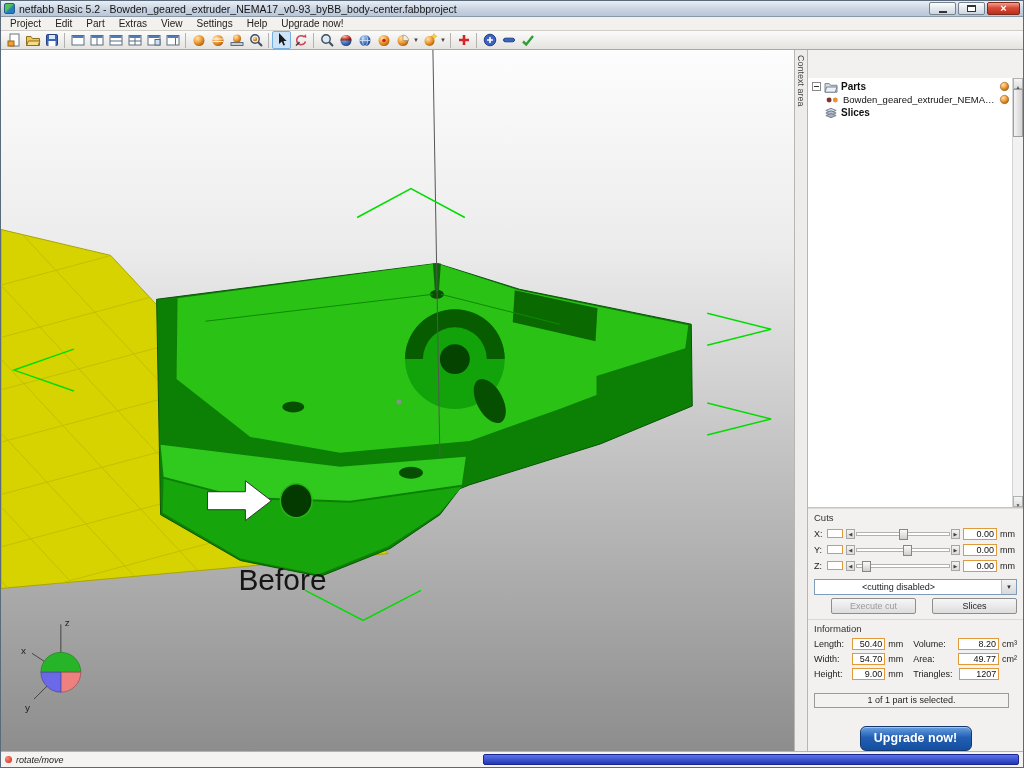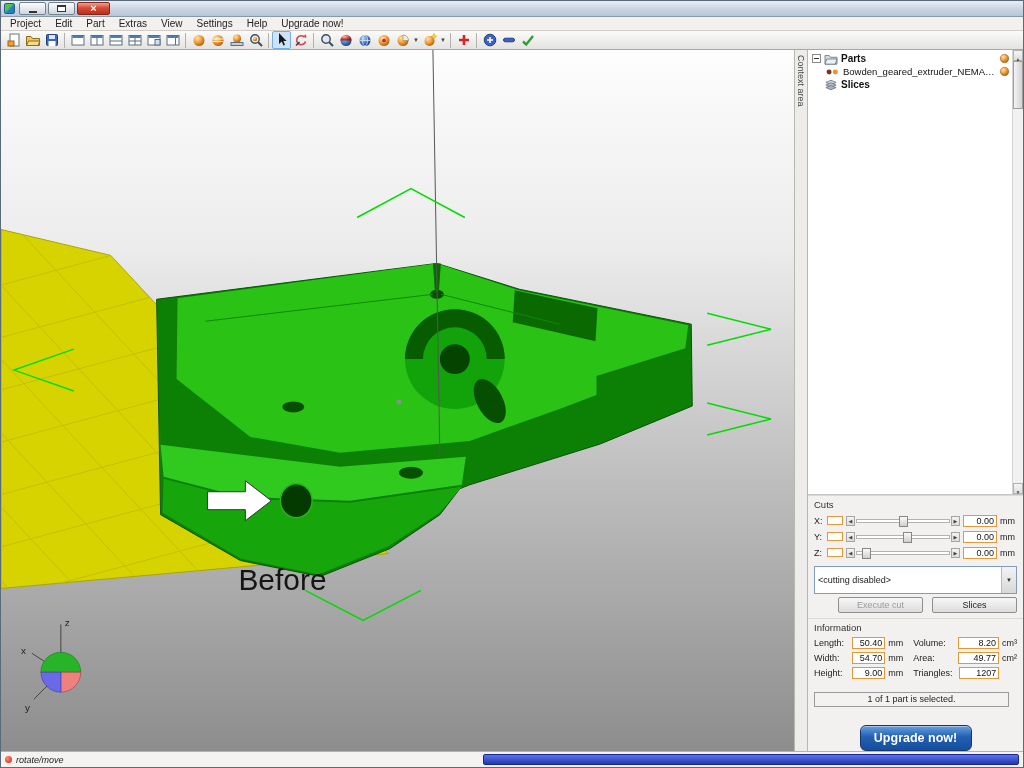--- a/index.html
+++ b/index.html
@@ -41,21 +41,21 @@
     background: linear-gradient(180deg, #fdfdfd 0%, #ececec 28%, #bdbdbd 62%, #8d8d8d 100%); }
   .vp-svg { position: absolute; inset: 0; width: 100%; height: 100%; }
   .vp-svg text { font-family: "Liberation Sans", "DejaVu Sans", sans-serif; }
 
   .context-strip { width: 14px; background: #edecea; border-left: 1px solid #b8b6b2; border-right: 1px solid #b8b6b2; }
   .strip-label { writing-mode: vertical-rl; font-size: 9px; color: #444; padding-top: 5px; display: block; margin: 0 auto; }
 
   .panel { width: 215px; display: flex; flex-direction: column; background: #f2f1ef; overflow: hidden; }
 
   
-  .tree-box { height: 460px; background: #fff; border-bottom: 1px solid #c6c4c0; display: flex; }
+  .tree-box { height: 460px; background: #fff; border-bottom: 1px solid #c6c4c0; display: flex; margin-top: 28px; }
   .tree-rows { flex: 1; padding-top: 2px; overflow: hidden; }
   .trow { display: flex; align-items: center; height: 13px; padding: 0 2px; font-size: 10px; color: #111; cursor: default; }
   .trow .bold { font-weight: bold; }
   .expander { width: 9px; height: 9px; border: 1px solid #8a8a8a; background: #fff; position: relative; margin: 0 3px 0 2px; flex: 0 0 auto; }
   .expander::before { content: ""; position: absolute; left: 1px; right: 1px; top: 3px; height: 1px; background: #333; }
   .treeicon { width: 14px; height: 12px; margin-right: 3px; flex: 0 0 auto; }
   .indent1 { width: 16px; flex: 0 0 auto; }
   .indent2 { width: 14px; flex: 0 0 auto; }
   .pname { flex: 1; overflow: hidden; white-space: nowrap; text-overflow: ellipsis; font-size: 9.5px; }
   .eye { width: 11px; height: 11px; margin-left: auto; flex: 0 0 auto; }
@@ -77,27 +77,27 @@
   .sl-arrow { width: 9px; height: 10px; background: linear-gradient(#f2f2f2, #dcdcdc); border: 1px solid #a6a6a6;
     display: inline-flex; align-items: center; justify-content: center; }
   .sl-arrow.left::before { content: "◀"; font-size: 5px; color: #444; }
   .sl-arrow.right::before { content: "▶"; font-size: 5px; color: #444; }
   .sl-track { flex: 1; height: 4px; background: #fff; border: 1px solid #b2b2b2; margin: 0 1px; position: relative; }
   .sl-thumb { position: absolute; top: -4px; width: 9px; height: 11px; background: linear-gradient(#fafafa, #cfcfcf); border: 1px solid #868686; }
   .valbox { width: 34px; height: 12px; border: 1px solid #e09a3c; background: #fff; font-size: 9px;
     text-align: right; padding: 0 2px; line-height: 10px; color: #111; }
   .unit { width: 17px; }
 
-  .dropdown { display: flex; height: 28px; border: 1px solid #7f9db9; background: #fff; align-items: center; margin: 5px 0 3px 0; }
+  .dropdown { display: flex; height: 16px; border: 1px solid #7f9db9; background: #fff; align-items: center; margin: 5px 0 3px 0; padding-left: 44px; }
   .dd-text { flex: 1; font-size: 9px; padding-left: 3px; color: #222; white-space: nowrap; overflow: hidden; }
   .dd-btn { width: 15px; height: 100%; border-left: 1px solid #a9c0d8; background: linear-gradient(#f3f3f3, #d8d8d8);
     display: flex; align-items: center; justify-content: center; }
   .dd-btn::before { content: "▼"; font-size: 6px; color: #333; }
 
-  .btn-row { display: flex; gap: 9px; justify-content: flex-end; margin: 2px 0 1px 0; }
+  .btn-row { display: flex; gap: 16px; justify-content: flex-end; margin: 2px 0 1px 0; }
   .wbtn { width: 85px; height: 16px; font-size: 9px; font-family: inherit; color: #222;
     background: linear-gradient(#f6f6f6, #dddddd); border: 1px solid #8e8e8e; border-radius: 2px; }
   .wbtn.disabled { color: #9b9b9b; }
 
   .info-row { display: flex; align-items: center; gap: 3px; height: 15px; font-size: 9px; color: #222; }
   .i-label { width: 38px; }
   .i-label.r { width: 46px; margin-left: 7px; }
   .i-val { width: 36px; }
   .i-val.wide { width: 44px; }
   .i-unit { width: 16px; }
@@ -138,20 +138,21 @@
         <stop offset="55%" stop-color="#d04838"></stop>
         <stop offset="100%" stop-color="#7e1810"></stop>
     </radialGradient>
   </defs>
 </svg>
 
 <div class="window">
 
   <div class="titlebar">
     <span class="app-icon"></span>
+    <span class="title-text">netfabb Basic 5.2 - Bowden_geared_extruder_NEMA17_v0-93_byBB_body-center.fabbproject</span>
     <span class="win-controls">
       <span class="winbtn">
           <span class="glyph-min"></span>
         </span>
       <span class="winbtn">
           <span class="glyph-max"></span>
         </span>
       <span class="winbtn close">
           <span class="glyph-close"></span>
         </span>

